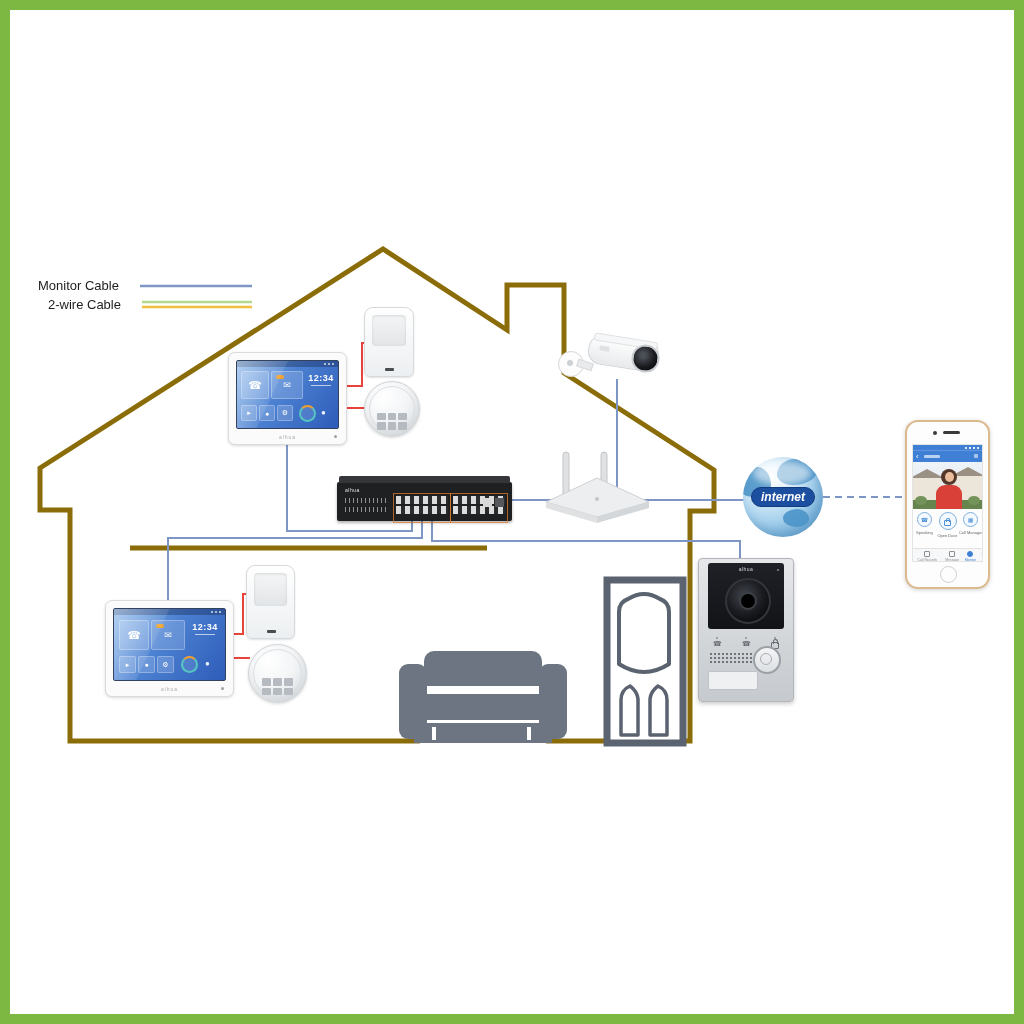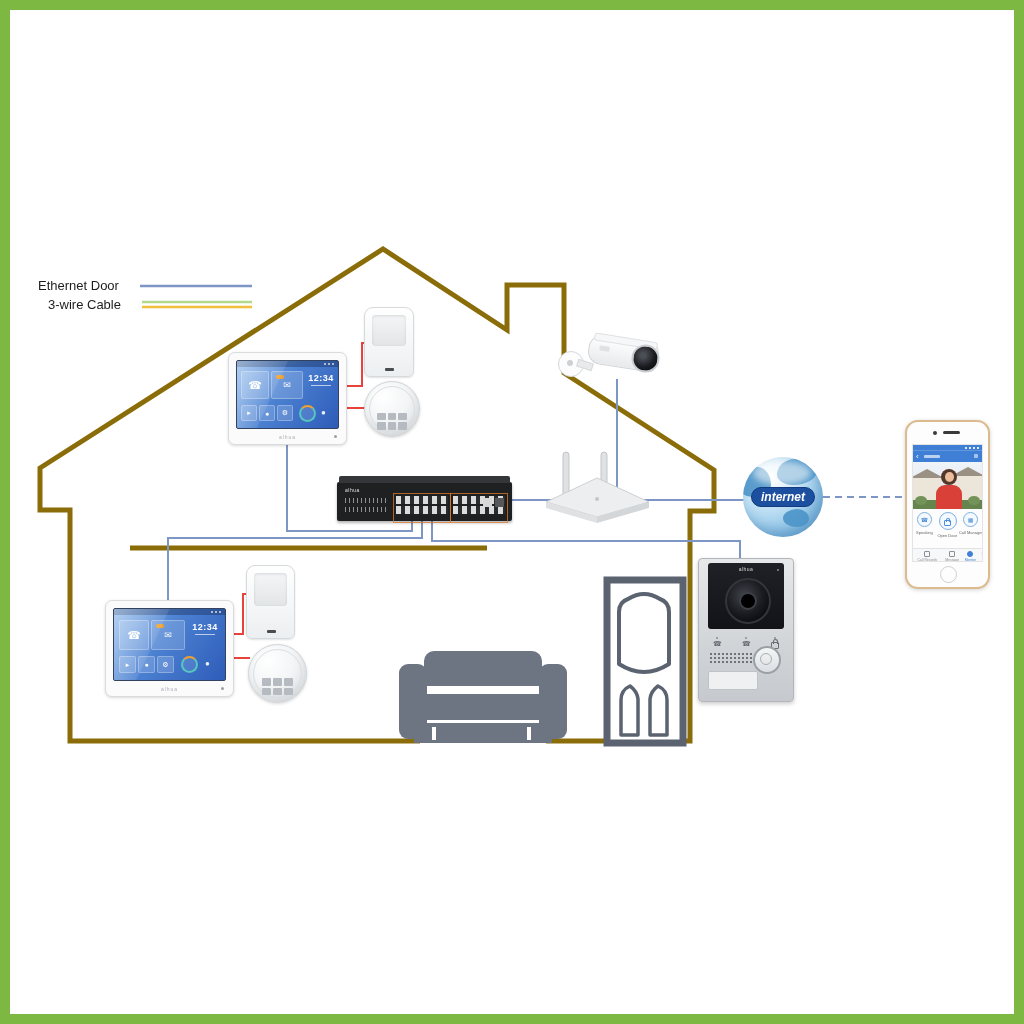--- a/index.html
+++ b/index.html
@@ -191,22 +191,22 @@
     <g>
       <rect x="607" y="580" width="76" height="163" fill="#ffffff" stroke="#5c6370" stroke-width="7"></rect>
       <path d="M619,664 V612 Q619,602 628,599 Q644,589 660,599 Q669,602 669,612 V664 Q644,680 619,664 Z" fill="none" stroke="#5c6370" stroke-width="4" stroke-linejoin="round"></path>
       <path d="M621,735 V700 Q621,690 630,686 Q637,691 638,699 V735 Z" fill="none" stroke="#5c6370" stroke-width="3.5" stroke-linejoin="round"></path>
       <path d="M667,735 V700 Q667,690 658,686 Q651,691 650,699 V735 Z" fill="none" stroke="#5c6370" stroke-width="3.5" stroke-linejoin="round"></path>
     </g>
   </svg>
 
   <div id="frame"></div>
 
-  <div class="legend-label" style="left:38px;top:278px;">Ethernet Door</div>
-  <div class="legend-label" style="left:48px;top:297px;">3-wire Cable</div>
+  <div class="legend-label" style="left:38px;top:278px;">Monitor Cable</div>
+  <div class="legend-label" style="left:48px;top:297px;">2-wire Cable</div>
 
   <div class="dev monitor" style="left:228px;top:352px;width:117px;height:91px;">
     <div class="m-screen">
       <div class="m-topbar">
         <i style="right:4px;"></i>
           <i style="right:8px;"></i>
           <i style="right:12px;"></i>
       </div>
       <div class="m-tile" style="left:4px;top:10px;width:26px;height:26px;font-size:11px;">☎</div>
       <div class="m-tile" style="left:34px;top:10px;width:30px;height:26px;font-size:9px;"><span class="m-note"></span>✉</div>

